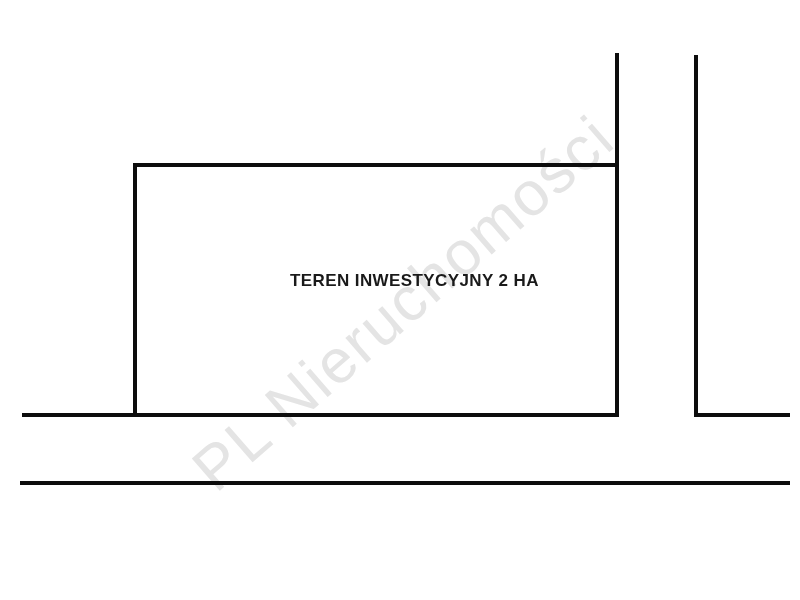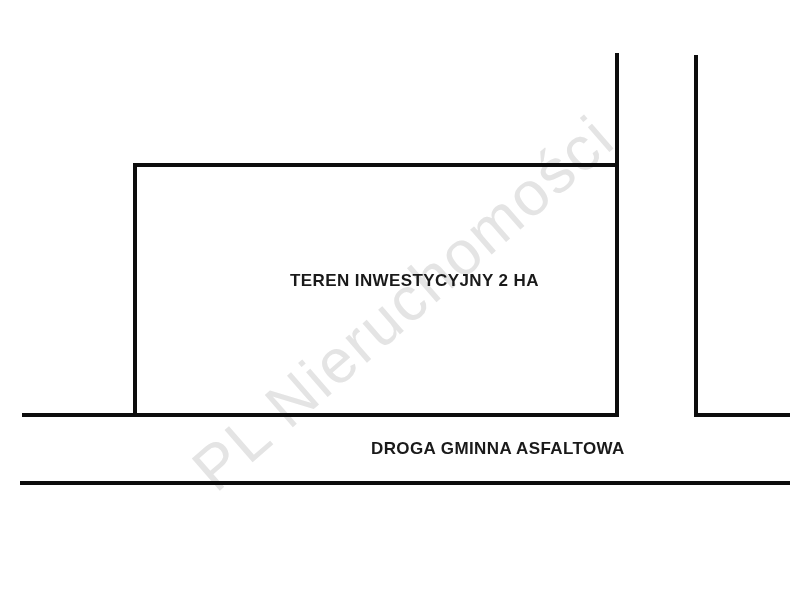--- a/index.html
+++ b/index.html
@@ -75,15 +75,14 @@
   <div class="line plot-top"></div>
 
   <div class="line sideroad-left"></div>
   <div class="line sideroad-right"></div>
 
   <div class="line road-upper-left"></div>
   <div class="line road-upper-right"></div>
   <div class="line road-lower"></div>
 
   <div class="label plot-label">TEREN INWESTYCYJNY 2 HA</div>
-  <div class="label road-label">DROGA GMINNA ASFALTOWA</div>
 
 </div>
 
 </body></html>

